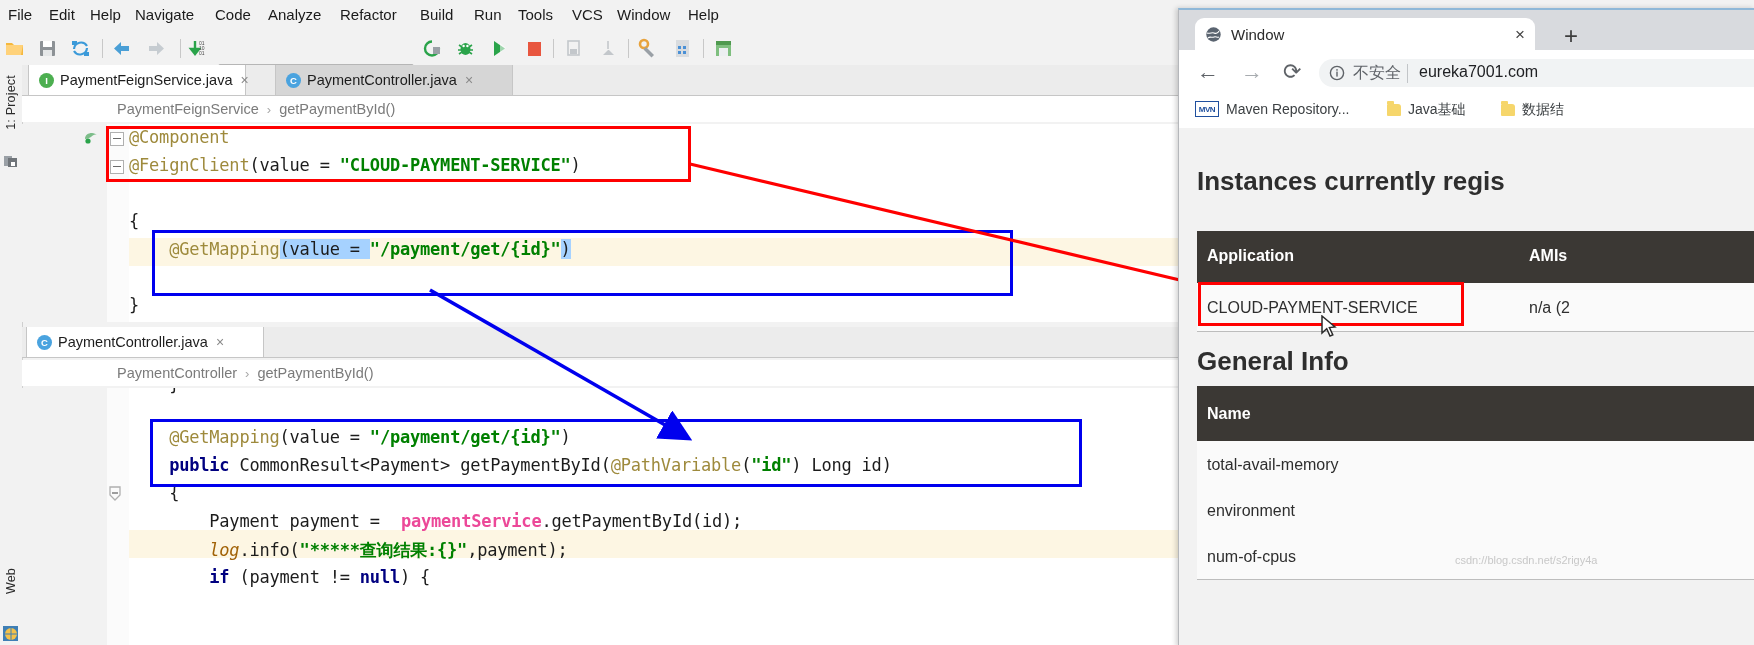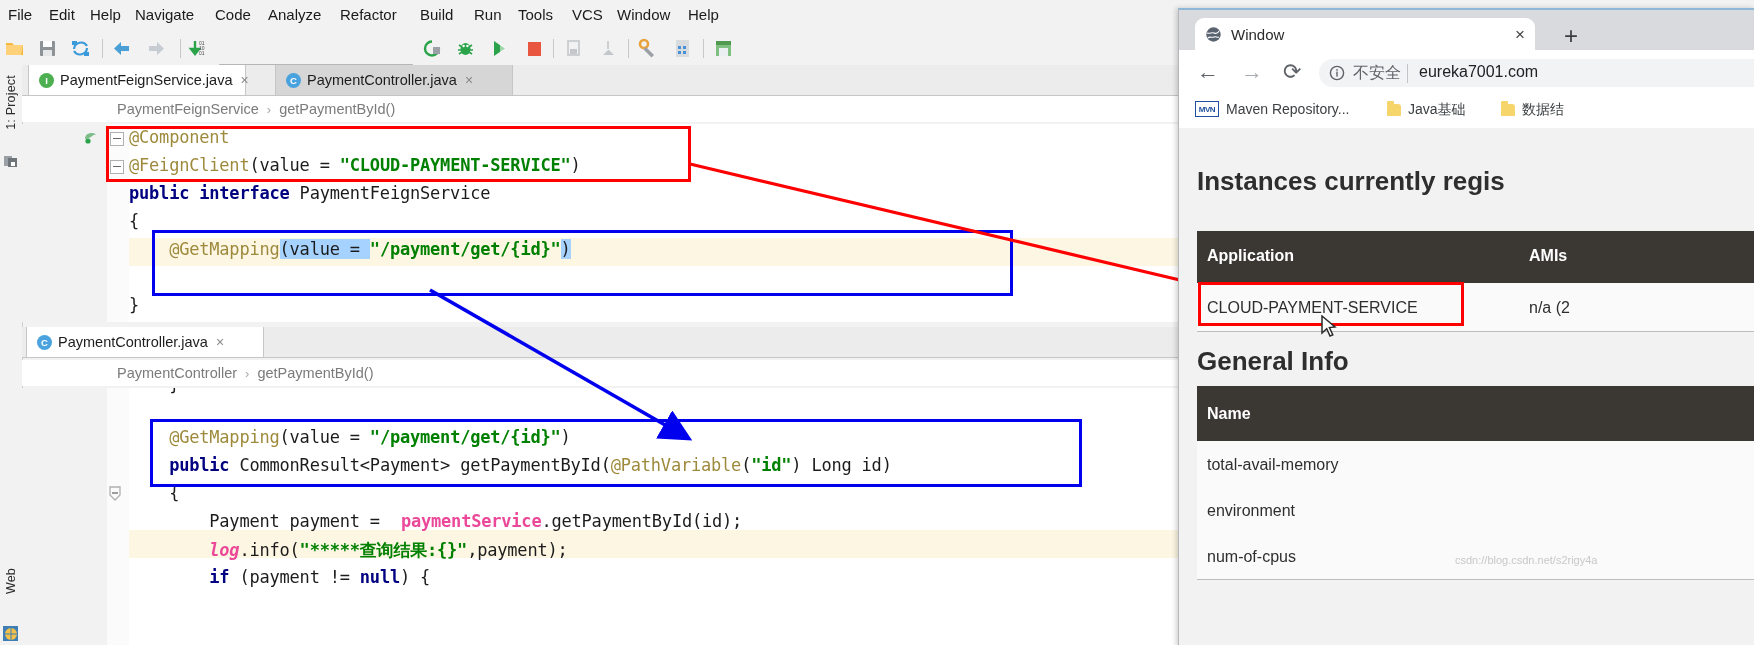--- a/index.html
+++ b/index.html
@@ -43,21 +43,21 @@
   .pane{position:absolute;background:#ffffff;overflow:hidden;}
   .gutter{position:absolute;left:0;top:0;width:85px;height:100%;background:#f2f2f2;border-right:1px solid #e0e0e0;}
   .gutter2{position:absolute;left:85px;top:0;width:22px;height:100%;background:#fbfbfb;}
   .lnum{position:absolute;right:0;width:72px;text-align:right;font-family:"DejaVu Sans Mono",monospace;font-size:15.5px;color:#999999;}
   .codeline{position:absolute;left:107px;white-space:pre;font-family:"DejaVu Sans Mono",monospace;font-size:17px;color:#1c1c1c;letter-spacing:-0.2px;}
   .hl-row{position:absolute;left:107px;right:0;background:#fdf6e3;}
   .kw{color:#000080;font-weight:bold;}
   .ann{color:#9e8a3c;}
   .str{color:#008000;font-weight:bold;}
   .fld{color:#ec4899;font-weight:bold;margin-left:11px;}
-  .logf{color:#ec4899;font-weight:bold;font-style:italic;}
+  .logf{color:#a16207;font-weight:normal;font-style:italic;}
   .sel{background:#a6d2ff;}
 
   
   .boxred{position:absolute;border:3px solid #ff0000;box-sizing:border-box;}
   .boxblue{position:absolute;border:3px solid #0000ee;box-sizing:border-box;}
   .ovl{position:absolute;left:0;top:0;width:1754px;height:645px;pointer-events:none;}
 
   
   .browser{position:absolute;left:1178px;top:8px;width:576px;height:637px;background:#d8dade;
            border-top:2px solid #8fb8d8;border-left:1px solid #b5b7bb;box-shadow:-2px 0 5px rgba(0,0,0,.18);overflow:hidden;}
@@ -291,21 +291,20 @@
       <div style="position:absolute;left:2px;top:5px;width:8px;height:1px;background:#6a6a6a"></div>
     </div>
     <div style="position:absolute;left:88px;top:36px;width:12px;height:12px;border:1px solid #b0b0b0;background:#fff">
       <div style="position:absolute;left:2px;top:5px;width:8px;height:1px;background:#6a6a6a"></div>
     </div>
 
     <div class="codeline" style="top:3px"><span class="ann">@Component</span></div>
 
     <div class="codeline" style="top:31px"><span class="ann">@FeignClient</span><span>(value = </span><span class="str">"CLOUD-PAYMENT-SERVICE"</span><span>)</span></div>
 
-    <div class="codeline" style="top:59px"><span class="kw">public interface </span><span>PaymentFeignService</span></div>
 
     <div class="codeline" style="top:87px"><span>{</span></div>
 
     <div class="codeline" style="top:115px"><span class="ann">    @GetMapping</span><span class="sel">(value = </span><span class="str">"/payment/get/{id}"</span><span class="sel">)</span></div>
 
 
     <div class="codeline" style="top:171px"><span>}</span></div>
   </div>
 
   <div class="tabbar" style="top:327px">

